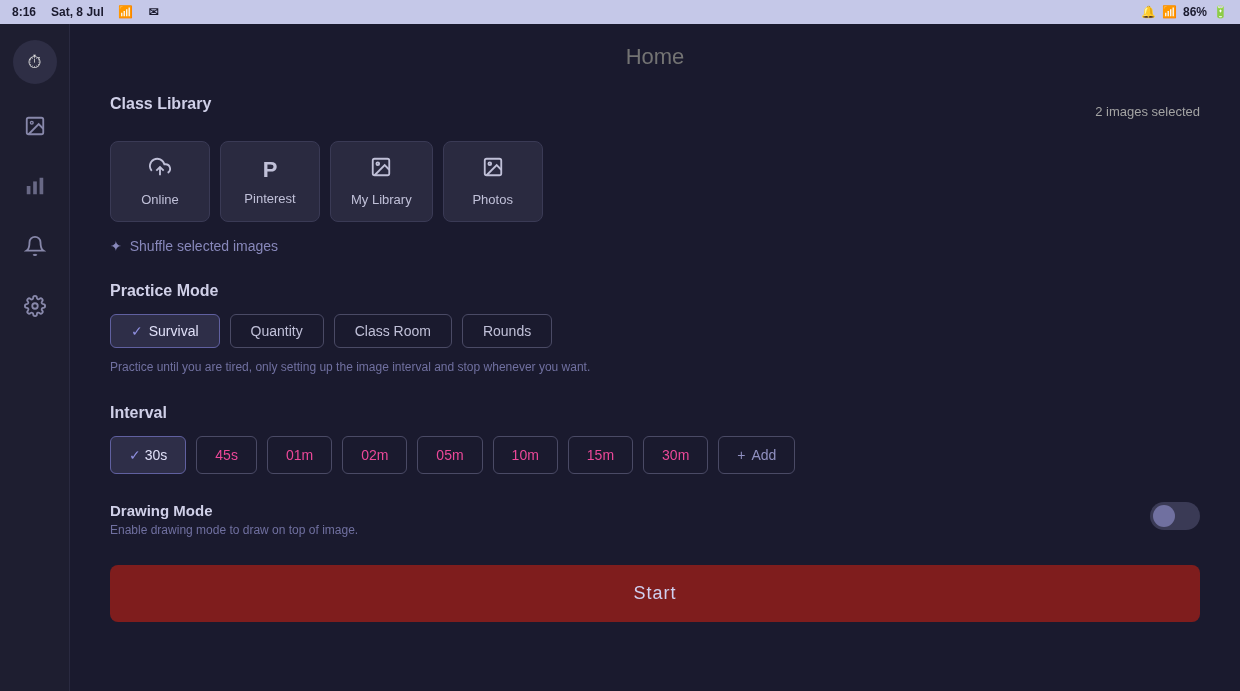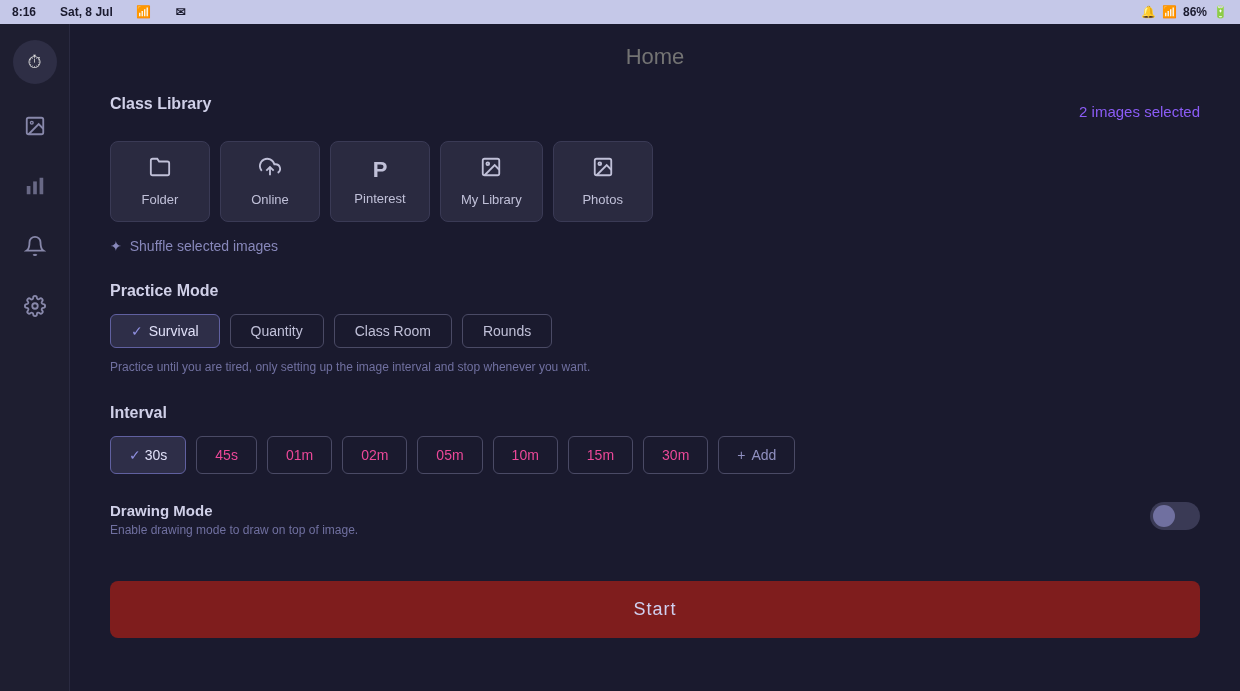--- a/index.html
+++ b/index.html
@@ -18,21 +18,21 @@
       background: #c5c8e8;
       color: #1a1a2e;
       height: 24px;
       display: flex;
       align-items: center;
       justify-content: space-between;
       padding: 0 12px;
       font-size: 12px;
       font-weight: 600;
     }
-    .status-left { display: flex; align-items: center; gap: 24px; }
+    .status-left { display: flex; align-items: center; gap: 15px; }
     .status-right { display: flex; align-items: center; gap: 6px; }
 
     
     .app-layout {
       display: flex;
       height: calc(691px - 24px);
     }
 
     
     .sidebar {
@@ -92,22 +92,22 @@
     }
 
     .section-header {
       display: flex;
       justify-content: space-between;
       align-items: center;
       margin-bottom: 14px;
     }
 
     .images-selected-badge {
-      font-size: 15px;
-      color: #8b5cf6;
+      font-size: 13px;
+      color: #a3a3a3;
     }
 
     
     .image-sources {
       display: flex;
       gap: 10px;
       margin-bottom: 16px;
     }
     .source-btn {
       background: #2a2a40;
@@ -193,21 +193,21 @@
       align-items: center;
       gap: 6px;
       color: #9090c0;
     }
 
     
     .drawing-mode-row {
       display: flex;
       justify-content: space-between;
       align-items: flex-start;
-      margin-bottom: 44px;
+      margin-bottom: 28px;
     }
     .drawing-mode-info .title {
       font-size: 15px;
       font-weight: 600;
       color: #d0d0e8;
       margin-bottom: 4px;
     }
     .drawing-mode-info .subtitle {
       font-size: 12px;
       color: #7070a0;
@@ -312,28 +312,20 @@
     <div>
       <div class="section-header">
         <span class="section-title">Class Library</span>
         <span class="images-selected-badge">2 images selected</span>
       </div>
 
       <div class="image-sources">
         <button class="source-btn">
           <span class="icon">
             <svg width="22" height="22" viewBox="0 0 24 24" fill="none" stroke="currentColor" stroke-width="2">
-                <path d="M22 19a2 2 0 0 1-2 2H4a2 2 0 0 1-2-2V5a2 2 0 0 1 2-2h5l2 3h9a2 2 0 0 1 2 2z"></path>
-              </svg>
-          </span>
-          <span>Folder</span>
-        </button>
-        <button class="source-btn">
-          <span class="icon">
-            <svg width="22" height="22" viewBox="0 0 24 24" fill="none" stroke="currentColor" stroke-width="2">
                 <polyline points="16 16 12 12 8 16"></polyline>
                 <line x1="12" y1="12" x2="12" y2="21"></line>
                 <path d="M20.39 18.39A5 5 0 0 0 18 9h-1.26A8 8 0 1 0 3 16.3"></path>
               </svg>
           </span>
           <span>Online</span>
         </button>
         <button class="source-btn">
           <span class="icon" style="font-size:22px; font-weight:bold; color:#c0c0d8;">P</span>
           <span>Pinterest</span>

